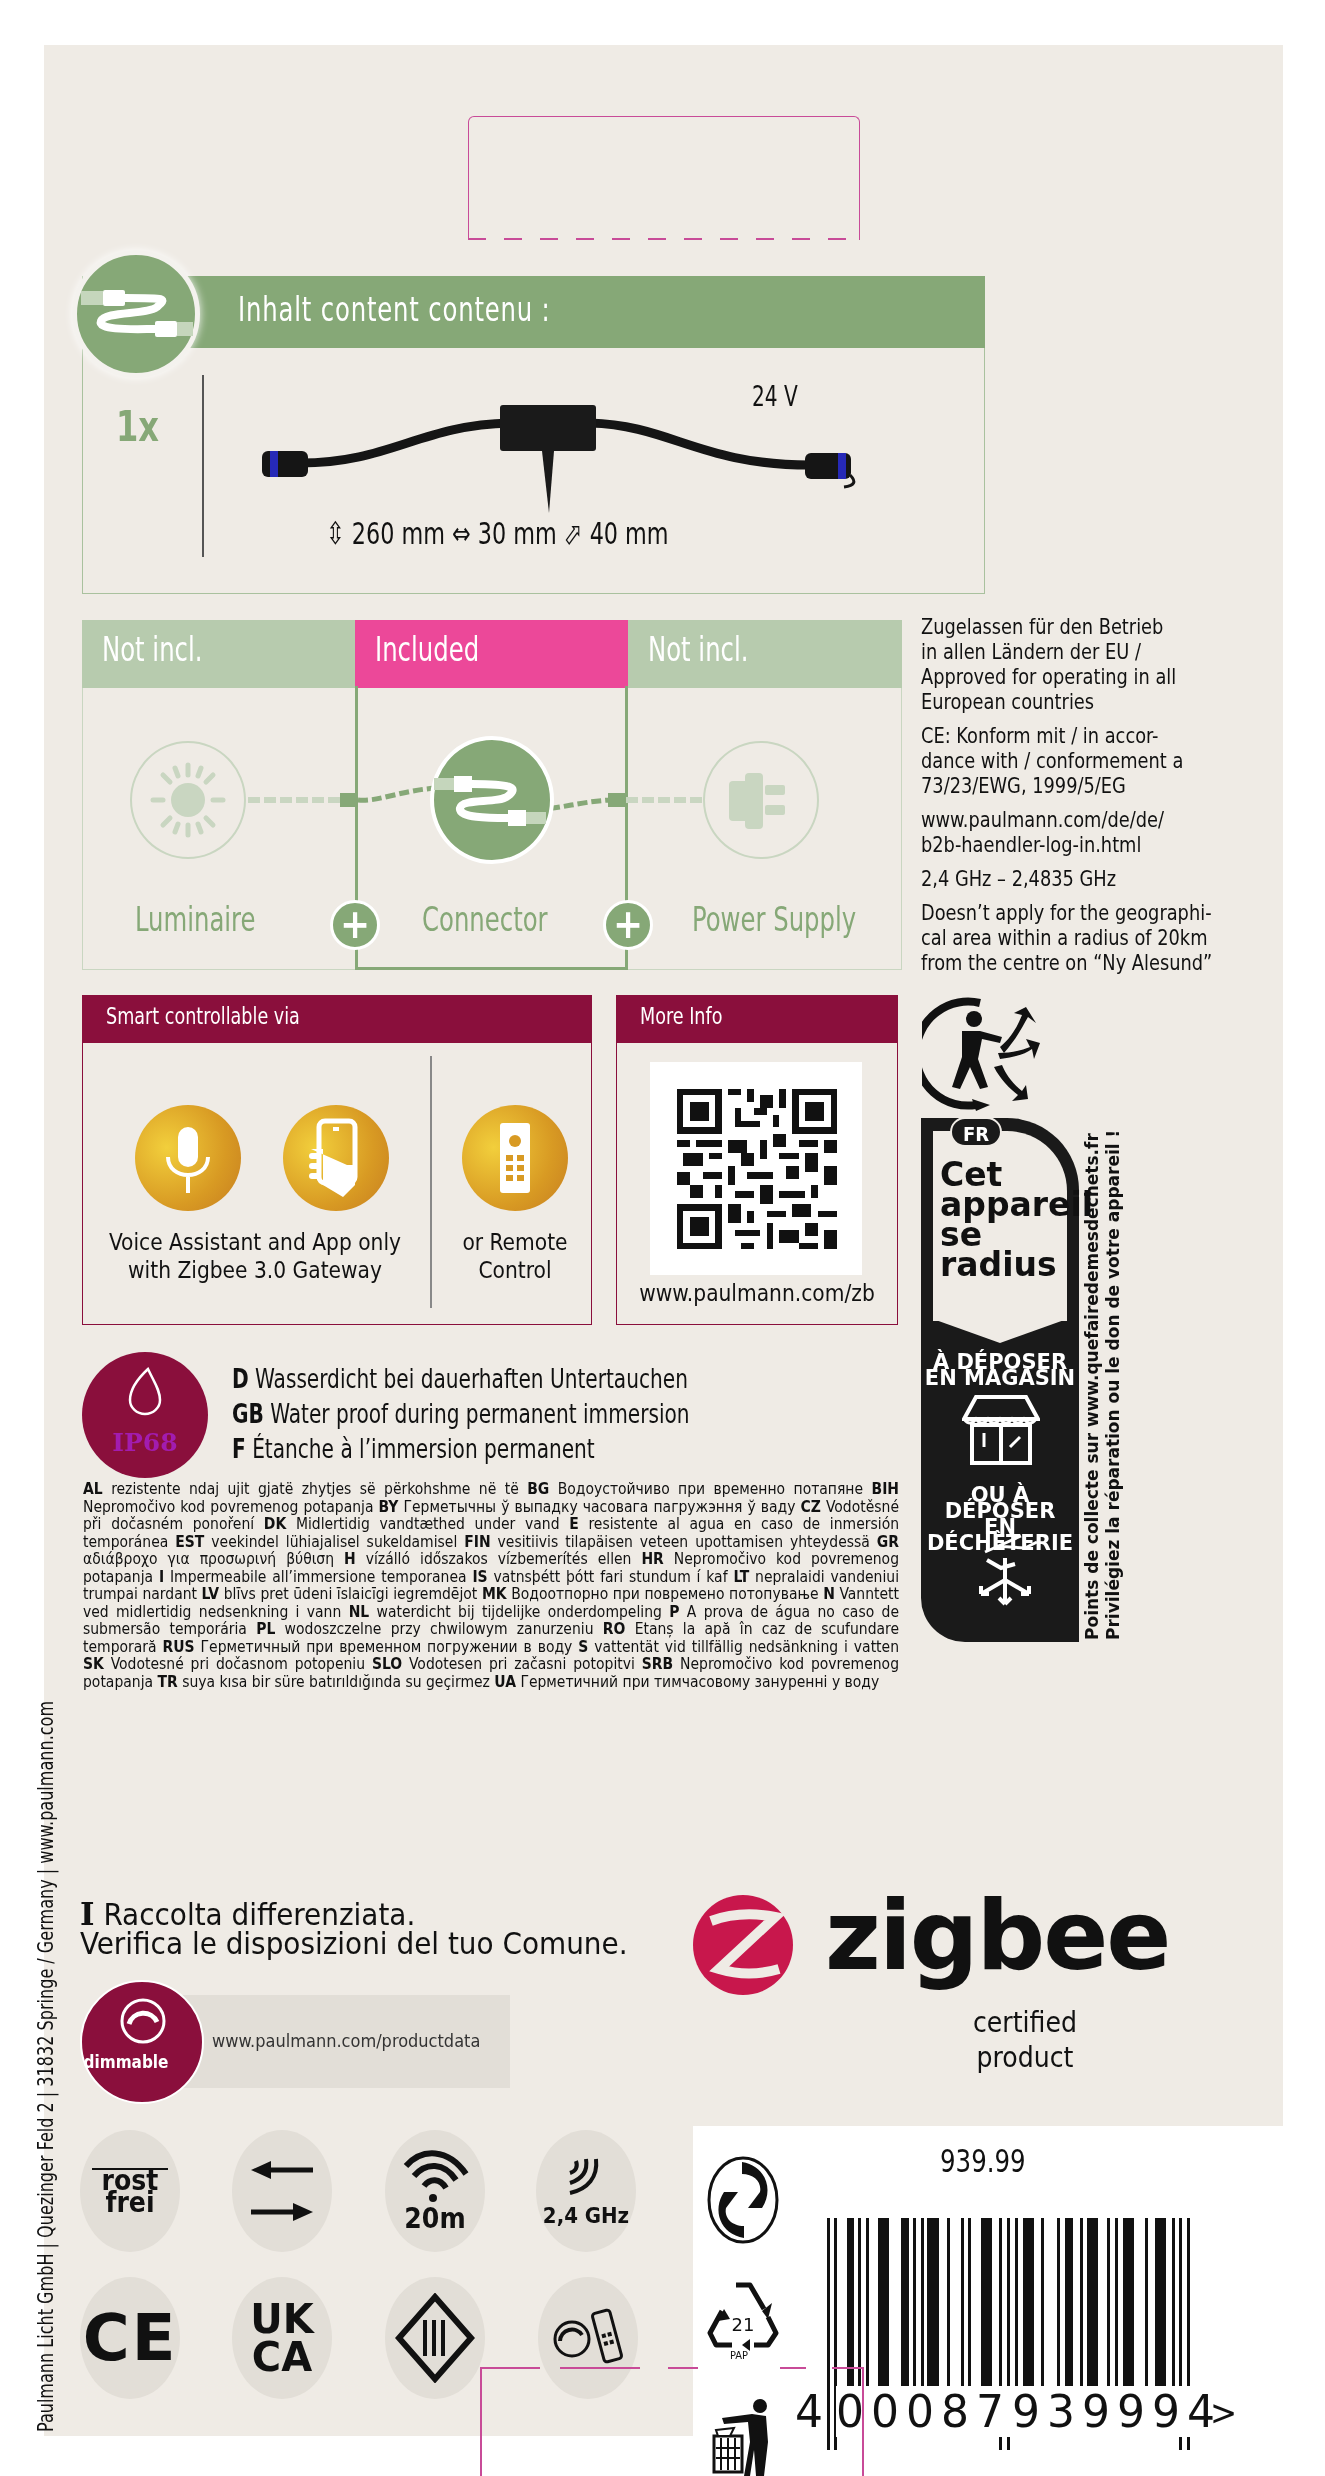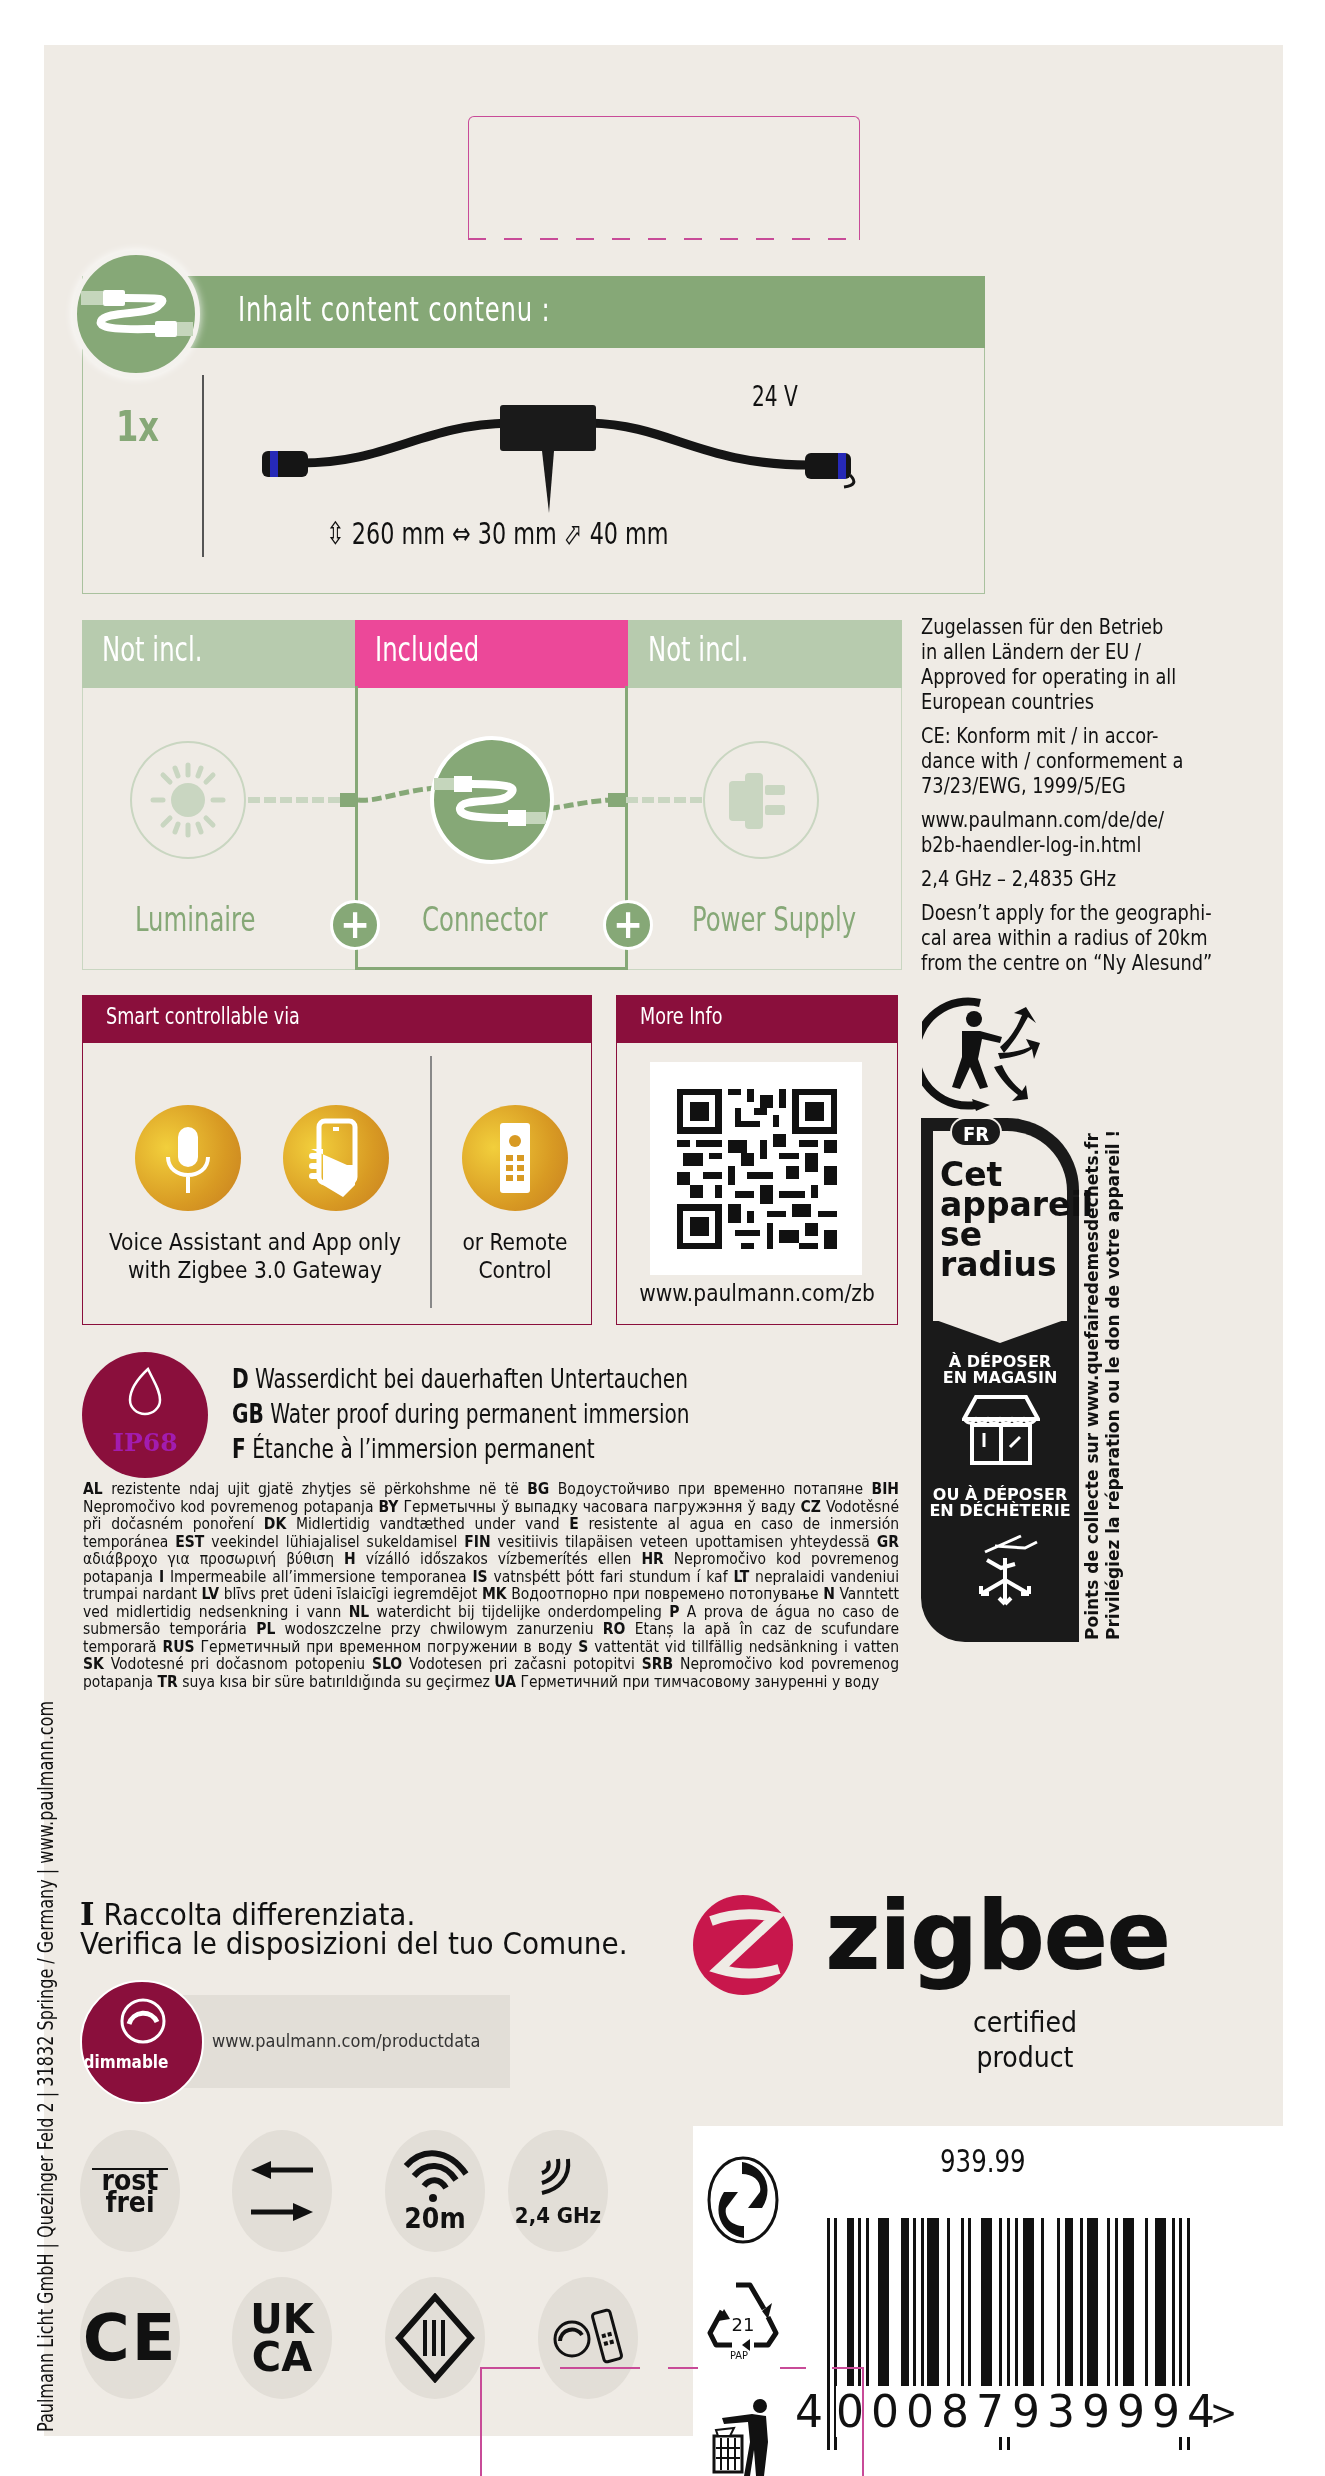--- a/index.html
+++ b/index.html
@@ -46,21 +46,21 @@
   .smart-txt { font-size: 22.5px; line-height: 28px; text-align: center; color: #111; }
   .info-box { left: 616px; top: 995px; width: 282px; height: 330px; border: 1.5px solid #8a0f3c; }
   .info-head { left: 616px; top: 995px; width: 282px; height: 48px; background: #8a0f3c; color: #fff; font-size: 23px; padding: 8px 0 0 24px; }
   .qr-bg { left: 650px; top: 1062px; width: 212px; height: 213px; background: #fff; }
   .qr-url { left: 630px; top: 1280px; width: 254px; text-align: center; font-size: 22.5px; color: #111; }
   
   .fr-box { left: 921px; top: 1118px; width: 158px; height: 524px; background: #1a1a1a; border-radius: 0 72px 0 44px; }
   .fr-inner { left: 933px; top: 1131px; width: 134px; height: 190px; background: #efebe5; border-radius: 0 60px 0 0; }
   .fr-badge { left: 950px; top: 1117px; width: 52px; height: 30px; background: #1a1a1a; border-radius: 15px; color: #fff; font-weight: bold; font-size: 20px; text-align: center; line-height: 30px; border: 2px solid #efebe5; }
   .fr-title { left: 940px; top: 1160px; font-size: 33px; font-weight: bold; line-height: 30px; color: #111; font-family: "DejaVu Sans", sans-serif; }
-  .fr-sub { color: #fff; font-weight: bold; font-size: 16px; line-height: 16px; text-align: center; width: 158px; left: 921px; font-family: "DejaVu Sans", sans-serif; }
+  .fr-sub { color: #fff; font-weight: bold; font-size: 21px; line-height: 16px; text-align: center; width: 158px; left: 921px; font-family: "DejaVu Sans", sans-serif; }
   .fr-vert { left: 1082px; top: 1640px; transform-origin: left top; transform: rotate(-90deg); font-size: 17px; line-height: 21px; font-weight: bold; white-space: nowrap; color: #111; font-family: "DejaVu Sans", sans-serif; }
   
   .ip-circle { left: 82px; top: 1352px; width: 126px; height: 126px; border-radius: 50%; background: #8a0f3c; }
   .ip-text { left: 82px; top: 1428px; width: 126px; text-align: center; color: #a21caf; font-size: 25px; font-weight: bold; font-family: "DejaVu Serif", serif; }
   .ip-lines { left: 232px; top: 1362px; font-size: 26px; line-height: 35px; color: #111; }
   .ip-lines div { transform: scaleX(0.86); transform-origin: left; white-space: nowrap; }
   .multi { left: 83px; top: 1481px; width: 816px; font-size: 15.5px; line-height: 17.5px; color: #111; text-align: justify; }
   .multi b { font-weight: bold; }
   .footer-vert { left: 34px; top: 2432px; transform-origin: left top; transform: rotate(-90deg); font-size: 21px; white-space: nowrap; color: #111; }
   .footer-vert span { display:inline-block; transform: scaleX(0.85); transform-origin: left; }
@@ -414,21 +414,21 @@
   <div style="text-align:center">
     <svg width="70" height="52" viewBox="0 0 70 52">
       <path d="M6 16 C 22 -2, 48 -2, 66 24" stroke="#111" stroke-width="6" fill="none"></path>
       <path d="M14 26 C 26 12, 44 12, 56 30" stroke="#111" stroke-width="6" fill="none"></path>
       <path d="M24 36 C 30 28, 40 28, 46 38" stroke="#111" stroke-width="6" fill="none"></path>
       <circle cx="33" cy="48" r="4" fill="#111"></circle>
     </svg>
     <div style="font-size:28px;font-weight:bold;line-height:26px">20m</div>
   </div>
 </div>
-<div class="abs ic" style="left:508px;top:2130px">
+<div class="abs ic" style="left:536px;top:2130px">
   <div style="text-align:center">
     <svg width="40" height="44" viewBox="0 0 40 44">
       <path d="M10 6 C 12 12, 10 16, 4 18" stroke="#111" stroke-width="4" fill="none"></path>
       <path d="M20 4 C 22 16, 16 24, 4 28" stroke="#111" stroke-width="4" fill="none"></path>
       <path d="M30 4 C 32 22, 22 34, 4 38" stroke="#111" stroke-width="4" fill="none"></path>
     </svg>
     <div style="font-size:22px;font-weight:bold">2,4 GHz</div>
   </div>
 </div>
 <div class="abs ic" style="left:80px;top:2277px">

